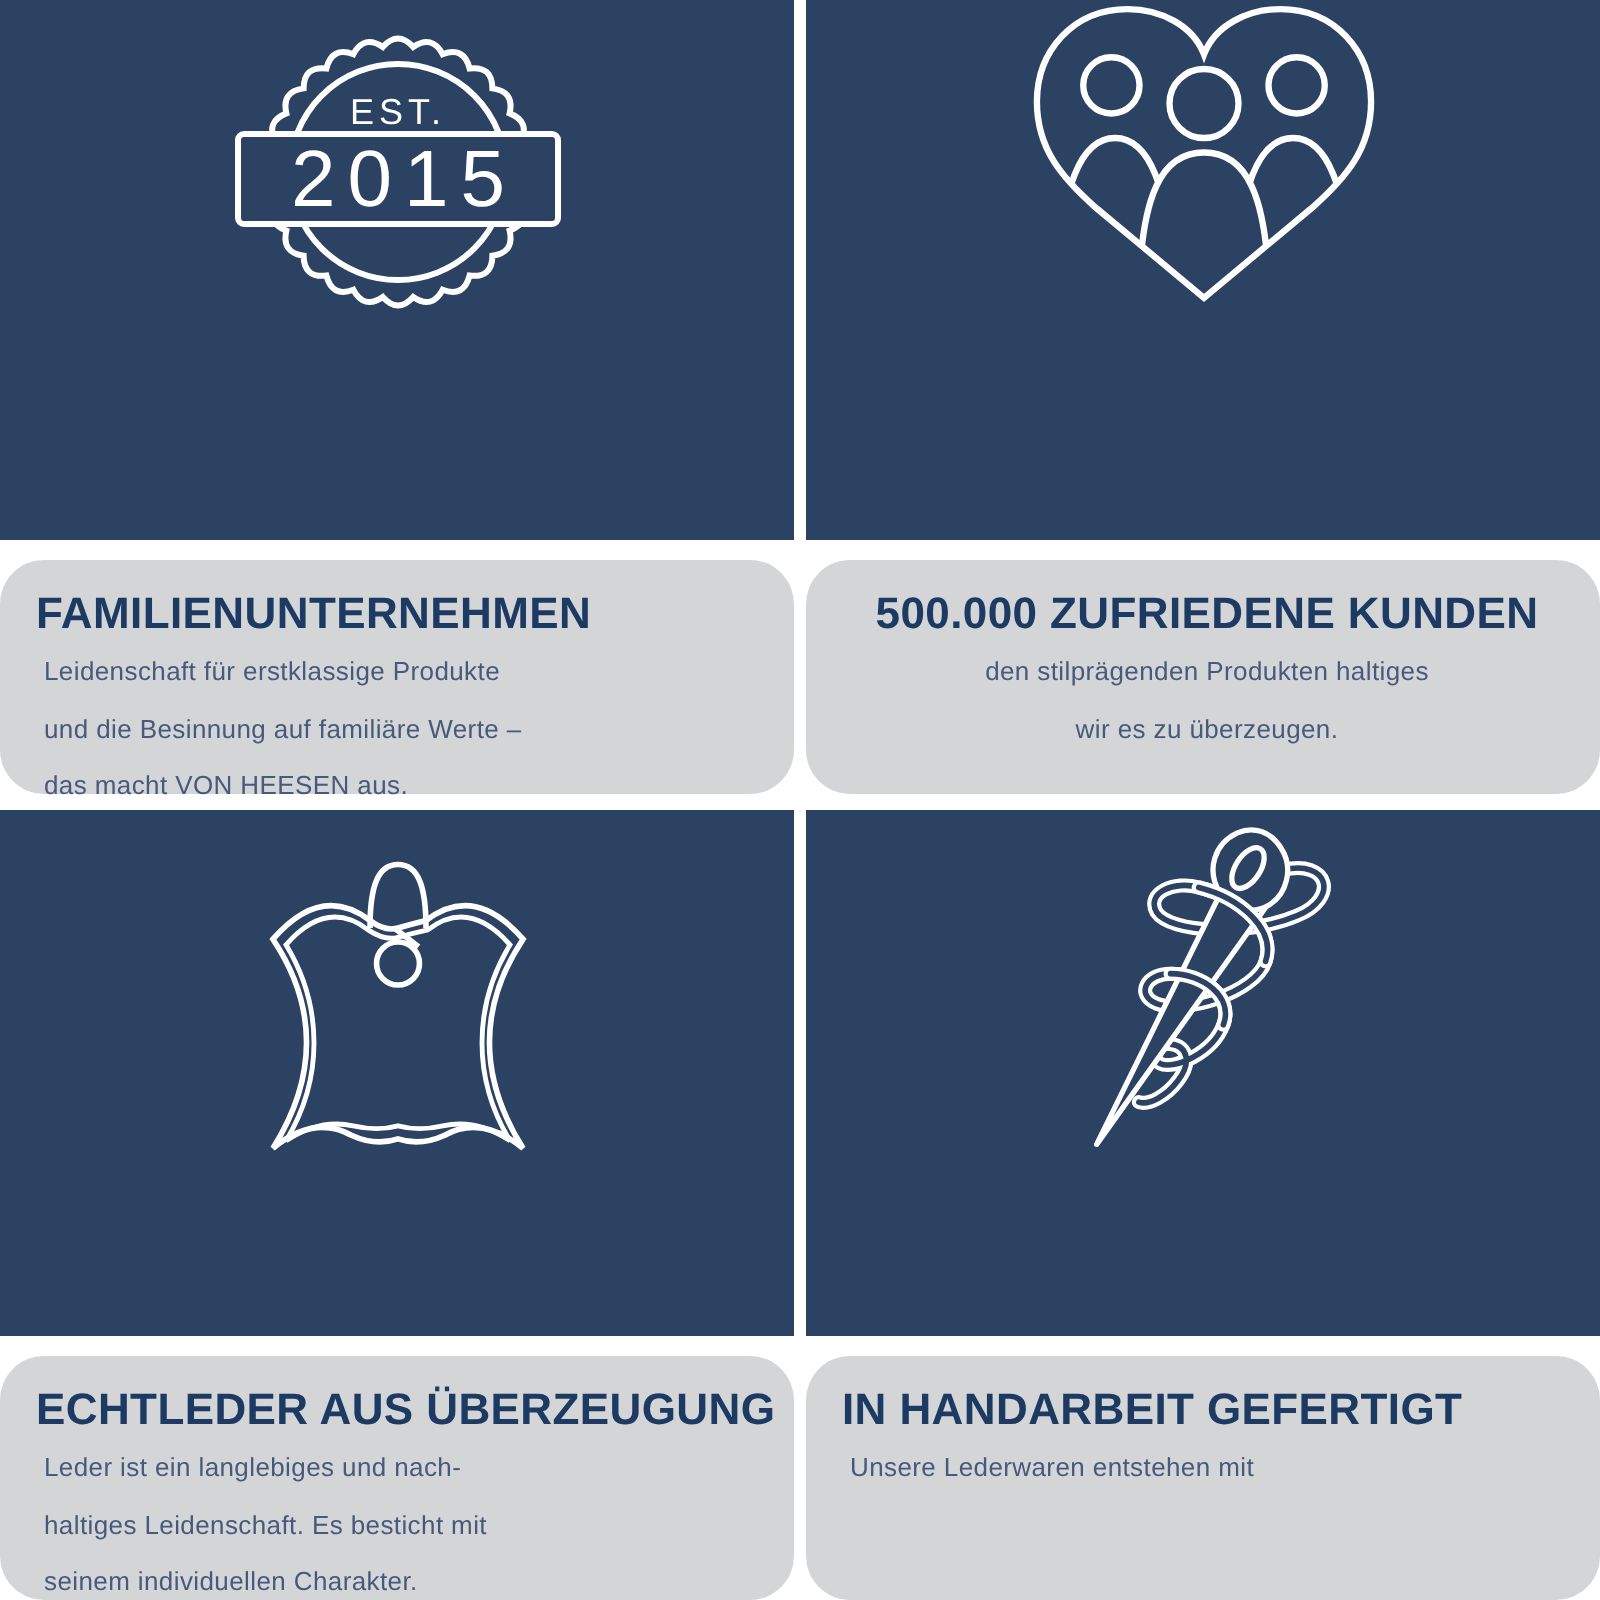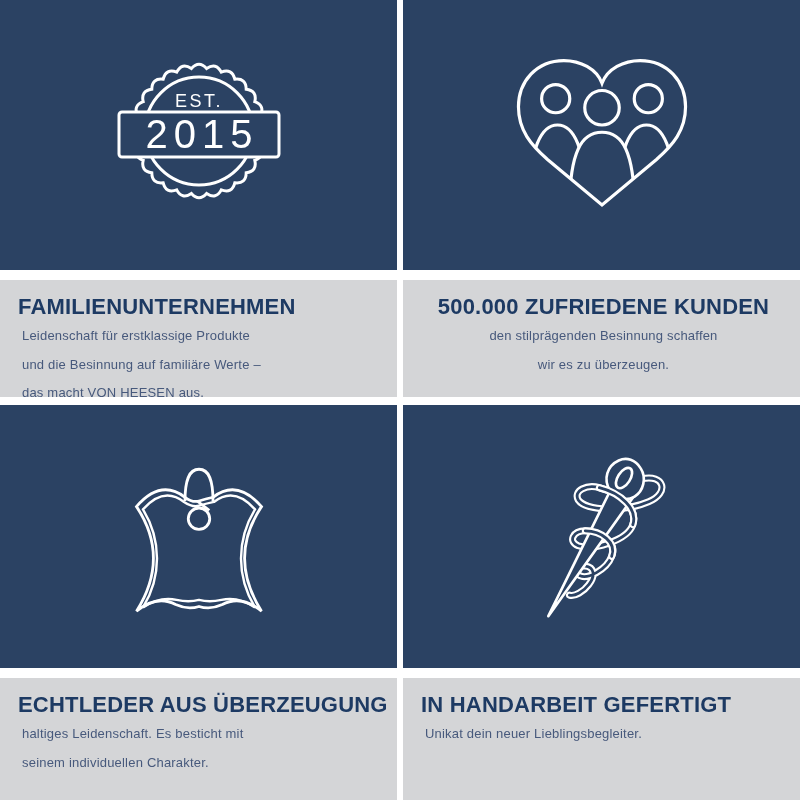--- a/index.html
+++ b/index.html
@@ -4,22 +4,22 @@
 <style>
   html,body{margin:0;padding:0;}
   body{font-family:"Liberation Sans", sans-serif; background:#888; }
   .page{
     width:800px;height:800px;background:var(--white);
     display:grid;
     grid-template-columns:397px 6px 397px;
     grid-template-rows:270px 10px 117px 8px 263px 10px 122px;
     margin:0 auto; overflow:hidden;
   }
-  .icon-panel{background:var(--navy); display:flex; align-items:center; justify-content:center;}
-  .text-panel{background:var(--panel_gray); padding:14px 14px 0 18px; box-sizing:border-box;}
+  .icon-panel{background:var(--navy); display:flex; align-items:flex-start; justify-content:center;}
+  .text-panel{background:var(--panel_gray); padding:14px 14px 0 18px; box-sizing:border-box;border-radius:22px;}
   .q1i{grid-area:1/1;} .q2i{grid-area:1/3;}
   .q1t{grid-area:3/1;} .q2t{grid-area:3/3;text-align:center;}
   .q3i{grid-area:5/1;} .q4i{grid-area:5/3;}
   .q3t{grid-area:7/1;} .q4t{grid-area:7/3;}
   .feature{display:contents;}
   h2{
     margin:0 0 4px 0; font-size:22px; font-weight:700;
     color:var(--heading_color); letter-spacing:0.2px; white-space:nowrap;
   }
   .line{
@@ -68,21 +68,21 @@
           <path d="M118,160 C118,102 131,76 149,76 C167,76 180,102 180,160 Z" class="navyfill" stroke="#ffffff" stroke-width="3.5"></path>
           <circle cx="151" cy="47" r="15.5" class="navyfill" stroke="#ffffff" stroke-width="3.5"></circle>
           <path d="M64,172 C64,104 78,84 100,84 C122,84 136,104 136,172 Z" class="navyfill" stroke="#ffffff" stroke-width="3.5"></path>
           <circle cx="100" cy="57" r="19" class="navyfill" stroke="#ffffff" stroke-width="3.5"></circle>
         </g>
         <path d="M100,30 C94,14 76,5 58,5 C28,5 8,28 8,56 C8,82 22,98 40,114 L100,164 L160,114 C178,98 192,82 192,56 C192,28 172,5 142,5 C124,5 106,14 100,30 Z" class="wstroke" stroke-width="3.5"></path>
       </svg>
     </div>
     <div class="text-panel q2t">
       <h2>500.000 ZUFRIEDENE KUNDEN</h2>
-      <p class="line">den stilprägenden Besinnung schaffen</p>
+      <p class="line">den stilprägenden Produkten haltiges</p>
       <p class="line">wir es zu überzeugen.</p>
     </div>
   </section>
 
   <section class="feature">
     <div class="icon-panel q3i" style="padding-top:12px;">
       <svg width="140" height="178" viewBox="0 0 150 190">
         <g id="hideShape">
           <path d="M8,56 Q34,26 60,46 Q68,52 75,50 Q82,48 90,46 Q116,26 142,56
                    C118,92 118,130 142,168
@@ -93,20 +93,21 @@
                  C115,92 115,131 135,164
                  Q117,152 99,156 Q86,159 75,156 Q64,159 51,156 Q33,152 15,164
                  C35,131 35,92 15,59 Z" class="wstroke" stroke-width="2.6"></path>
         <path d="M60,50 C60,28 64,16 75,16 C86,16 90,28 90,50" class="wstroke" stroke-width="3"></path>
         <path d="M73,50 L86,60" class="wstroke" stroke-width="3"></path>
         <circle cx="75" cy="69" r="11.5" class="wstroke" stroke-width="3"></circle>
       </svg>
     </div>
     <div class="text-panel q3t">
       <h2>ECHTLEDER AUS ÜBERZEUGUNG</h2>
+      <p class="line">Leder ist ein langlebiges und nach-</p>
       <p class="line">haltiges Leidenschaft. Es besticht mit</p>
       <p class="line">seinem individuellen Charakter.</p>
     </div>
   </section>
 
   <section class="feature">
     <div class="icon-panel q4i">
       <svg width="132" height="176" viewBox="0 0 150 200">
 
         <g>
@@ -127,17 +128,17 @@
         <g>
           <path d="M72,44 C96,50 116,68 110,86" class="wstroke" stroke-width="8" stroke-linecap="round"></path>
           <path d="M72,44 C96,50 116,68 110,86" fill="none" stroke="var(--navy)" stroke-width="3.2" stroke-linecap="round"></path>
           <path d="M56,93 C74,93 92,106 86,122" class="wstroke" stroke-width="8" stroke-linecap="round"></path>
           <path d="M56,93 C74,93 92,106 86,122" fill="none" stroke="var(--navy)" stroke-width="3.2" stroke-linecap="round"></path>
         </g>
       </svg>
     </div>
     <div class="text-panel q4t">
       <h2>IN HANDARBEIT GEFERTIGT</h2>
-      <p class="line">Unikat dein neuer Lieblingsbegleiter.</p>
+      <p class="line">Unsere Lederwaren entstehen mit</p>
     </div>
   </section>
 
 </div>
 
 </body></html>

